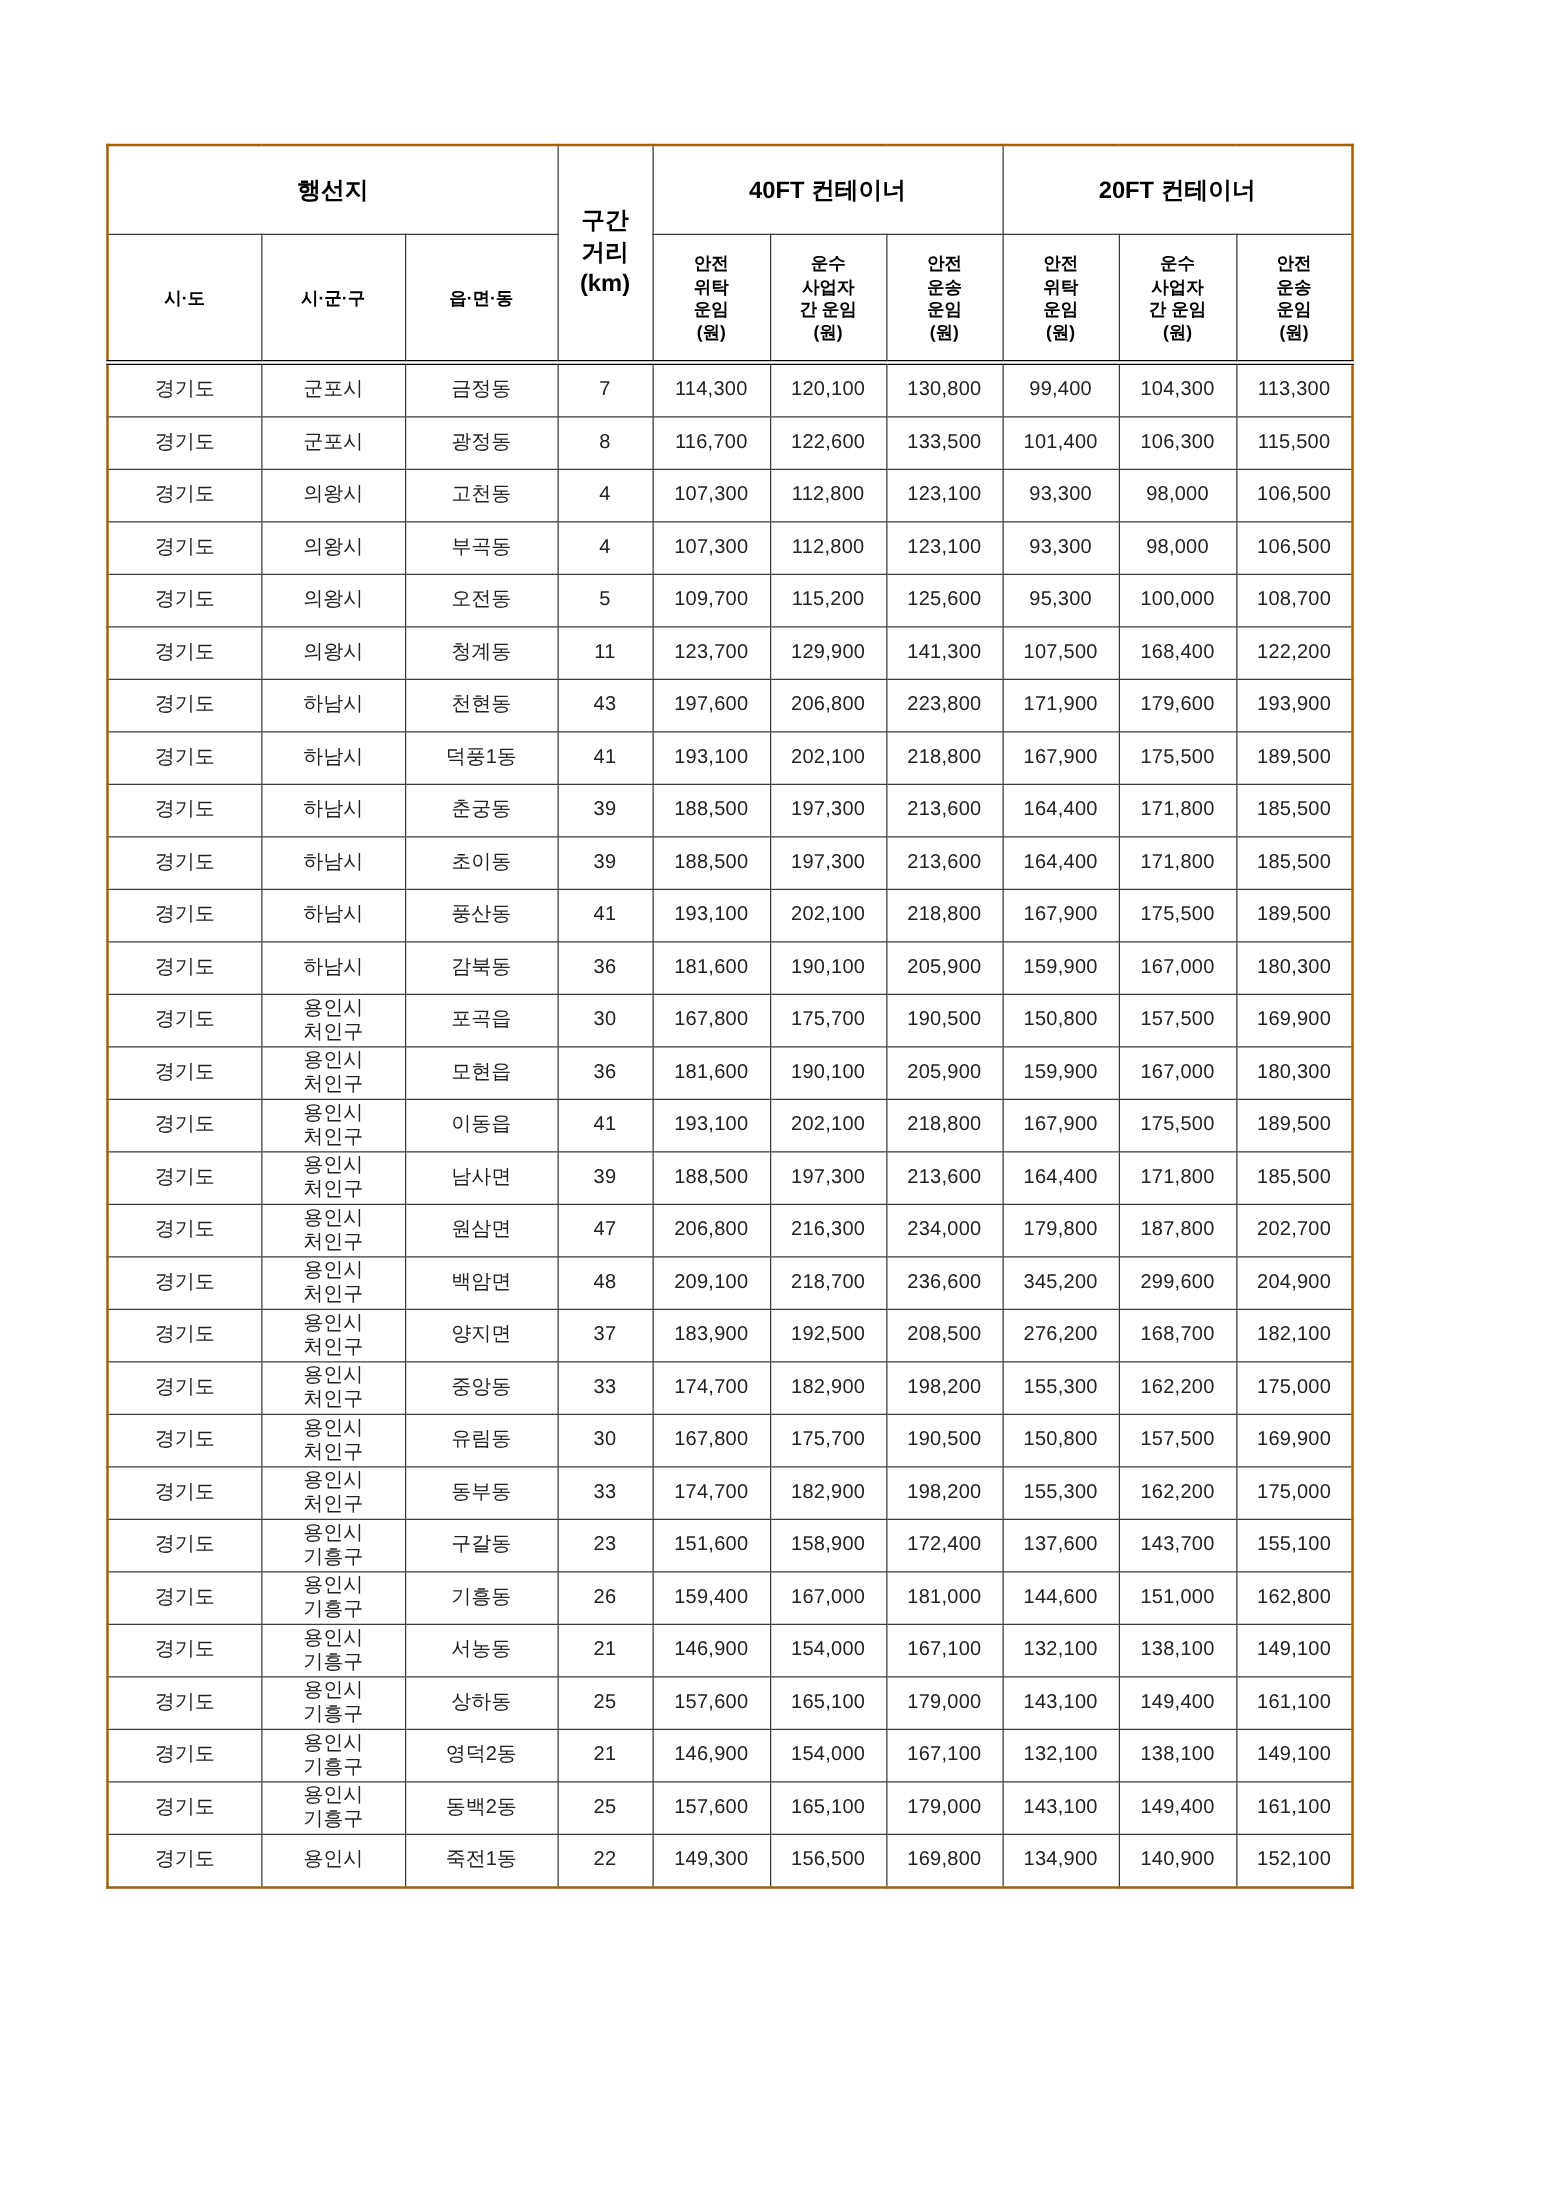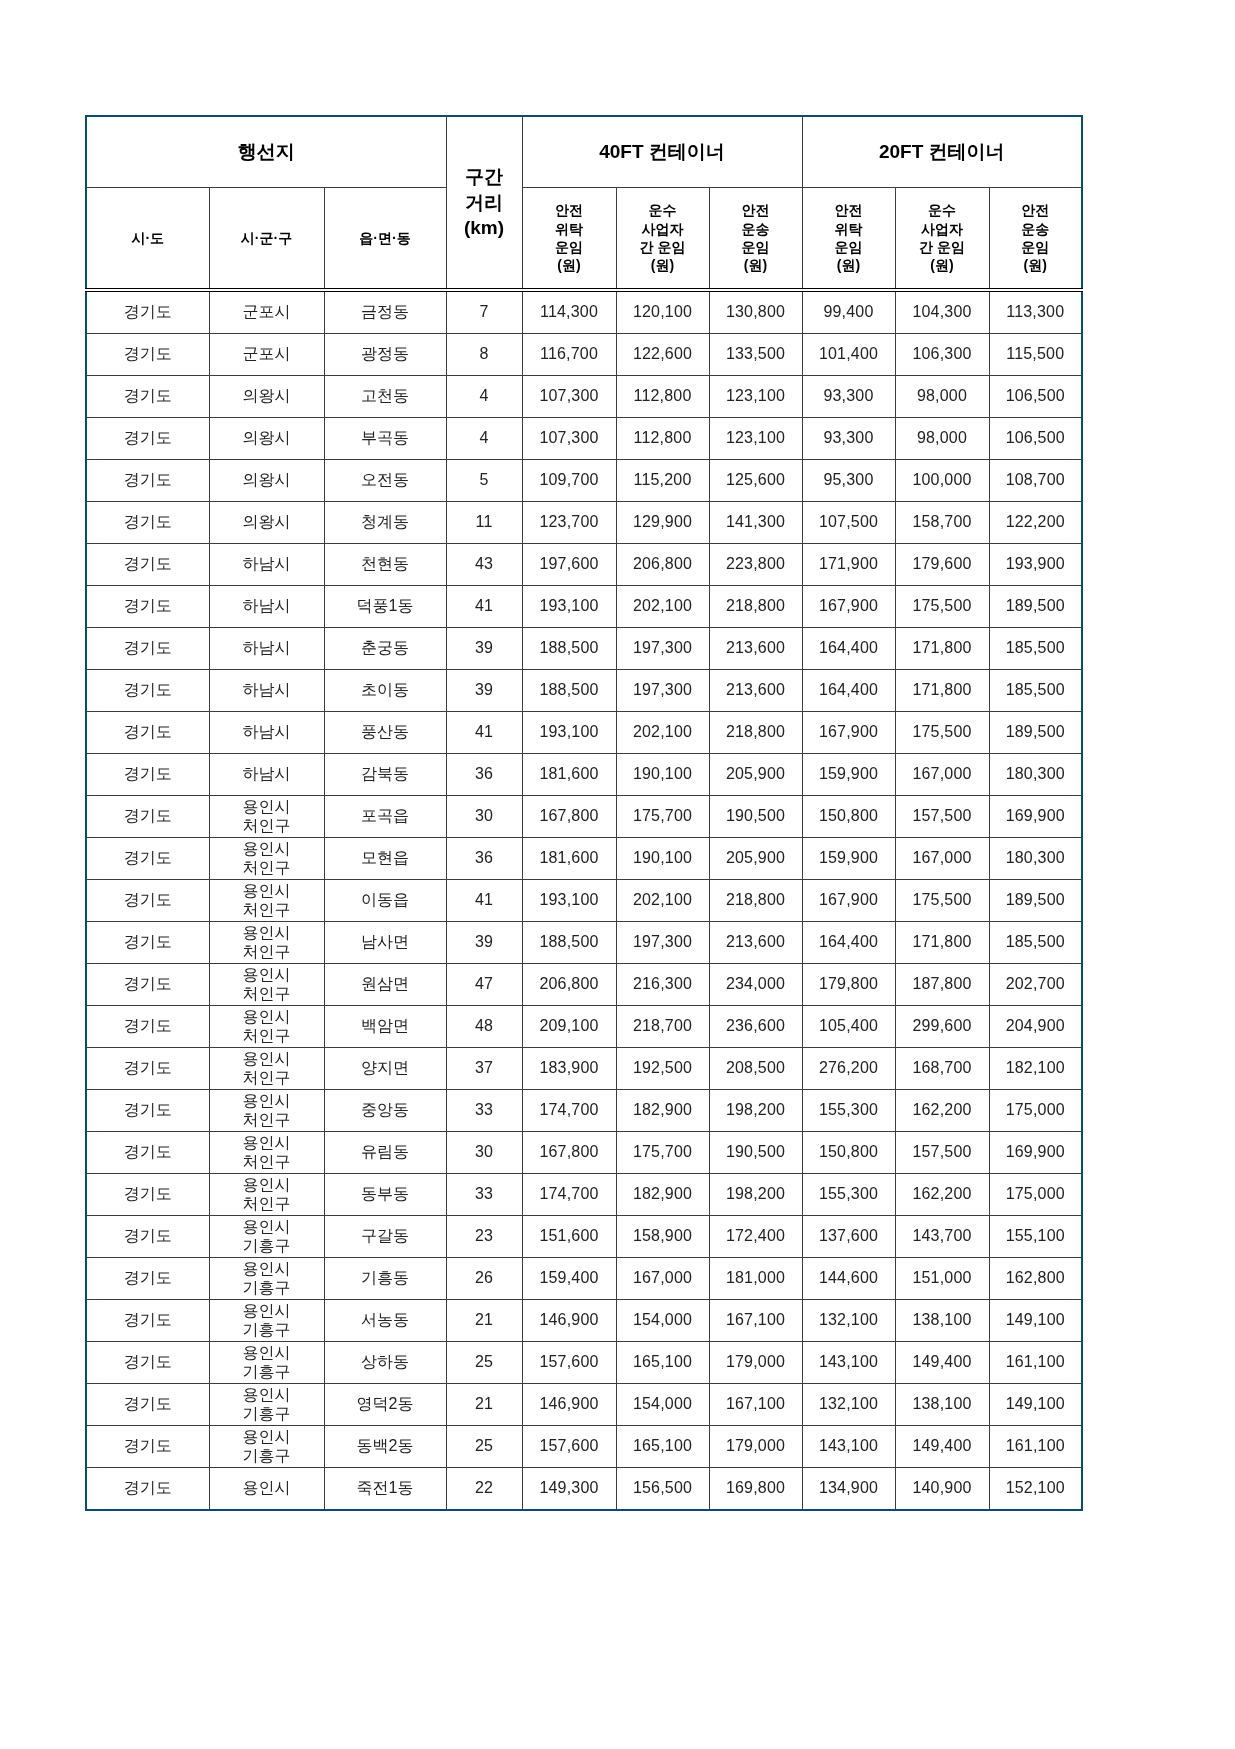--- a/index.html
+++ b/index.html
@@ -15,21 +15,21 @@
     height: 1749px;
     background: #ffffff;
     overflow: hidden;
   }
   table.fare-table {
     position: absolute;
     left: 85px;
     top: 115px;
     border-collapse: collapse;
     table-layout: fixed;
-    border: 2px solid #0c4a6e;
+    border: 2px solid #a16207;
   }
   .fare-table th, .fare-table td {
     border: 1px solid #3d3d3d;
     text-align: center;
     vertical-align: middle;
     white-space: pre-line;
     padding: 0 2px;
     overflow: hidden;
   }
   .fare-table thead th {
@@ -184,21 +184,21 @@
         </tr>
         <tr>
           <td>경기도</td>
           <td>의왕시</td>
           <td>청계동</td>
           <td class="num">11</td>
           <td class="num">123,700</td>
           <td class="num">129,900</td>
           <td class="num">141,300</td>
           <td class="num">107,500</td>
-          <td class="num">158,700</td>
+          <td class="num">168,400</td>
           <td class="num">122,200</td>
         </tr>
         <tr>
           <td>경기도</td>
           <td>하남시</td>
           <td>천현동</td>
           <td class="num">43</td>
           <td class="num">197,600</td>
           <td class="num">206,800</td>
           <td class="num">223,800</td>
@@ -333,21 +333,21 @@
         </tr>
         <tr>
           <td>경기도</td>
           <td>용인시
 처인구</td>
           <td>백암면</td>
           <td class="num">48</td>
           <td class="num">209,100</td>
           <td class="num">218,700</td>
           <td class="num">236,600</td>
-          <td class="num">105,400</td>
+          <td class="num">345,200</td>
           <td class="num">299,600</td>
           <td class="num">204,900</td>
         </tr>
         <tr>
           <td>경기도</td>
           <td>용인시
 처인구</td>
           <td>양지면</td>
           <td class="num">37</td>
           <td class="num">183,900</td>

